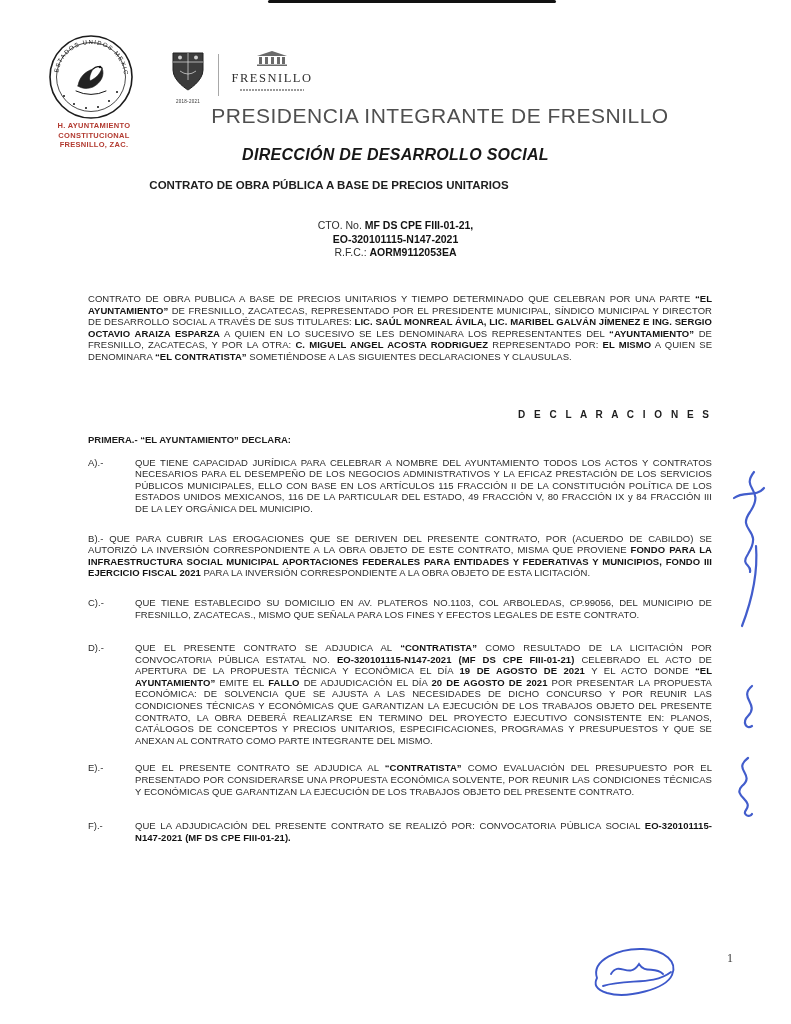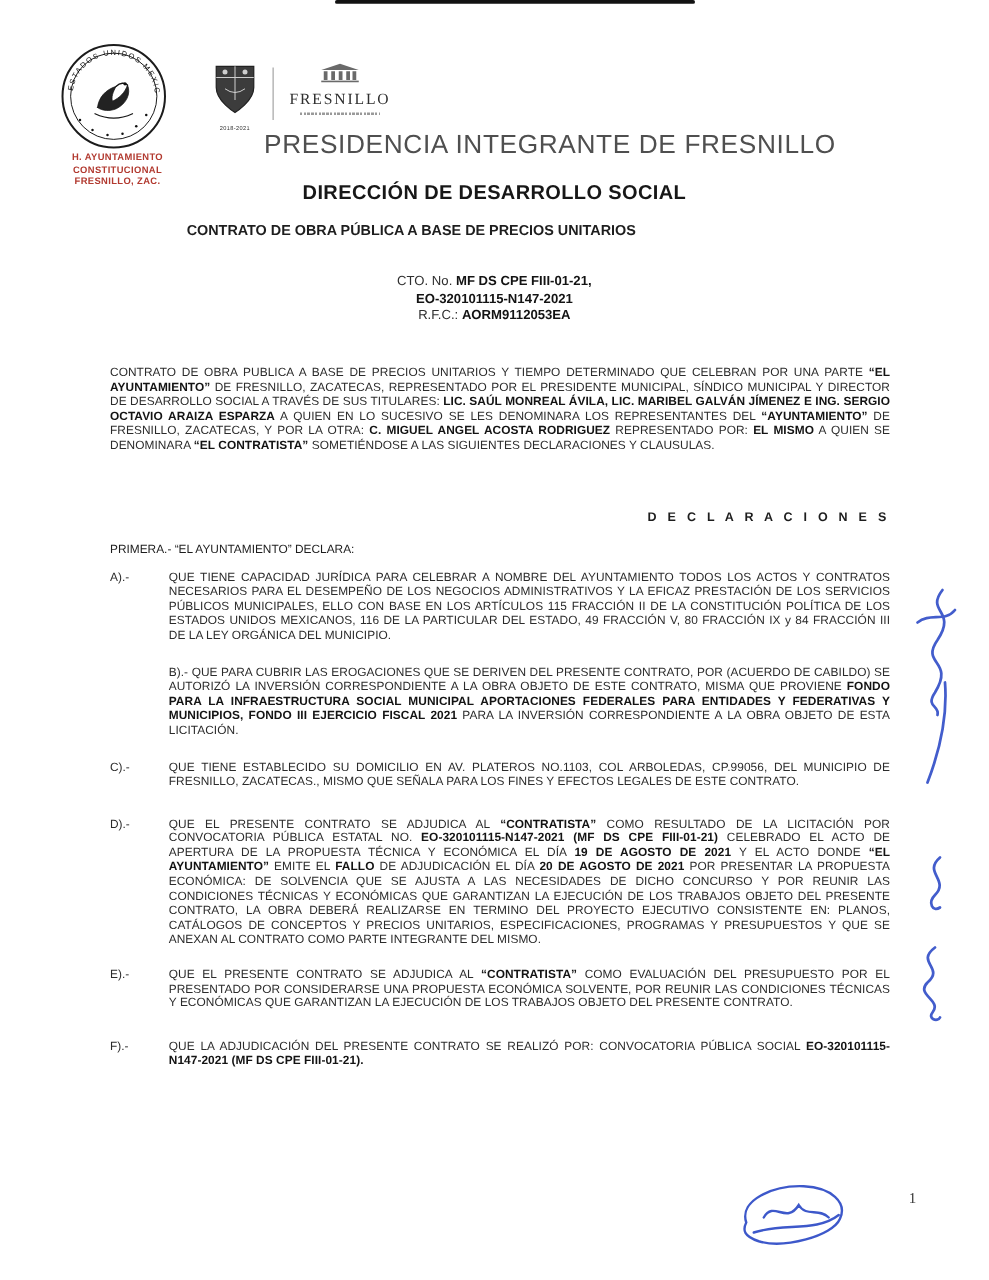--- a/index.html
+++ b/index.html
@@ -18,36 +18,36 @@
   .crest-caption{font-size:4.5px;color:#333;margin-top:1px;letter-spacing:.3px;}
   .logo-divider{position:absolute;left:218px;top:54px;width:1px;height:42px;background:#a8a8a8;}
   .fresnillo-logo{position:absolute;left:226px;top:50px;width:92px;text-align:center;}
   .logo-name{font-family:"Liberation Serif", serif;font-size:12.5px;letter-spacing:1.5px;color:#2f2f2f;margin-top:1px;}
   .logo-tagline-line{margin:3px auto 0;width:64px;height:2px;
       background:repeating-linear-gradient(90deg,#9a9a9a 0 2px,transparent 2px 3px);}
 
   .main-title{position:absolute;left:160px;top:104px;width:560px;text-align:center;
               font-size:21px;color:#4f4f4f;letter-spacing:.5px;}
   .dept-title{position:absolute;left:0;top:146px;width:791px;text-align:center;
-              font-size:16px;font-weight:bold;color:#171717;letter-spacing:.3px;}
+              font-size:16px;font-weight:bold;color:#171717;letter-spacing:.3px;font-style:italic;}
   .doc-title{position:absolute;left:0;top:179px;width:658px;text-align:center;
              font-size:11.5px;font-weight:bold;color:#1e1e1e;}
   .ref-block{position:absolute;left:0;top:219px;width:791px;text-align:center;
              font-size:10.5px;line-height:13.5px;color:#2e2e2e;}
 
   
   .doc-body{position:absolute;left:88px;top:293px;width:624px;}
   .para,.clause-text{margin:0;text-align:justify;font-size:9.5px;line-height:11.6px;letter-spacing:.05px;}
   .decl-heading{margin-top:46px;text-align:right;font-weight:bold;font-size:10px;letter-spacing:3px;color:#1d1d1d;}
-  .primera{margin-top:14px;font-weight:normal;font-size:9.5px;color:#1d1d1d;}
+  .primera{margin-top:14px;font-weight:bold;font-size:9.5px;color:#1d1d1d;}
   .clause{display:flex;}
   .clause-label{flex:0 0 47px;font-size:9.5px;}
   .clause-text{flex:1;}
   .c-a{margin-top:12px;}
-  .c-b{margin-top:18px;margin-left:47px;}
+  .c-b{margin-top:18px;}
   .c-c{margin-top:18px;}
   .c-d{margin-top:22px;}
   .c-e{margin-top:16px;}
   .c-f{margin-top:23px;}
 
   
   .sig{position:absolute;}
   .sig svg{display:block;}
   .sig1{left:710px;top:468px;}
   .sig2{left:722px;top:682px;}

